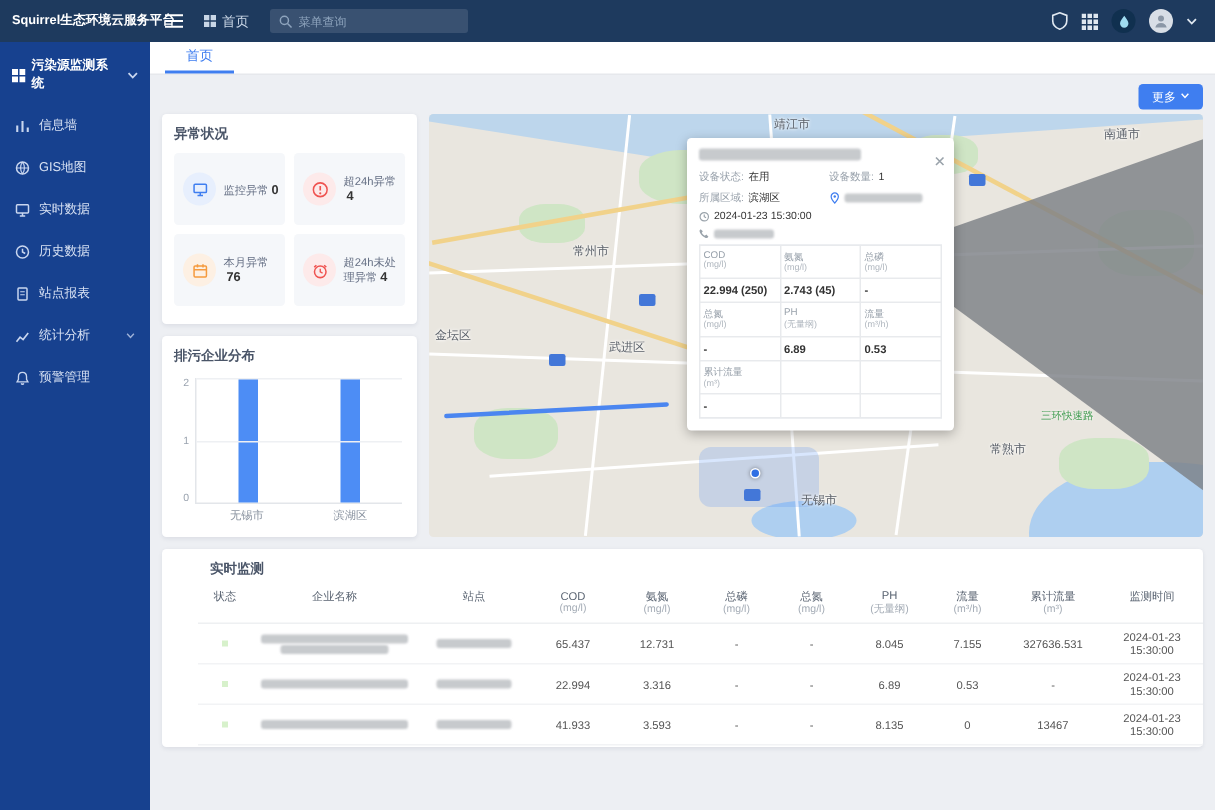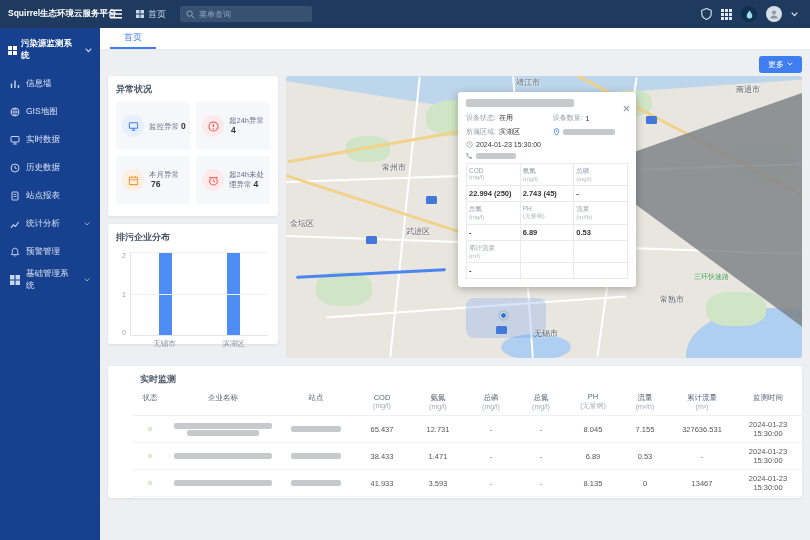--- a/index.html
+++ b/index.html
@@ -43,21 +43,21 @@
   .abnormal { height:140px; }
   .stats-grid { display:grid; grid-template-columns:1fr 1fr; gap:6px; padding:2px 8px 8px; }
   .stat-box { background:#f5f7fa; border-radius:3px; height:48px; display:flex; align-items:center; gap:5px; padding:0 4px 0 6px; }
   .stat-icon { width:22px; height:22px; border-radius:50%; display:flex; align-items:center; justify-content:center; flex:none; }
   .tone-blue { background:#e7effd; color:#3f7ef0; }
   .tone-red { background:#fdeaea; color:#ef5350; }
   .tone-orange { background:#fdf0e3; color:#f59a3e; }
   .stat-text { font-size:7.5px; color:#667085; line-height:1.25; }
   .stat-text b { color:#333; font-size:8.5px; margin-left:2px; }
 
-  .chart-card { height:120px; }
+  .chart-card { height:134px; }
   .chart-wrap { display:flex; padding:4px 10px 0 6px; }
   .y-axis { height:84px; display:flex; flex-direction:column; justify-content:space-between; align-items:flex-end; width:12px; font-size:7px; color:#9aa3af; }
   .plot { position:relative; flex:1; height:84px; margin-left:4px; border-left:1px solid #e3e6ea; border-bottom:1px solid #e3e6ea; display:flex; }
   .gridline { position:absolute; left:0; right:0; height:1px; background:#eef0f3; }
   .bar-slot { flex:1; display:flex; align-items:flex-end; justify-content:center; }
   .bar { width:13px; }
   .x-labels { display:flex; margin:3px 10px 0 22px; }
   .x-labels span { flex:1; text-align:center; font-size:7.5px; color:#8a93a0; }
 
   
@@ -246,34 +246,20 @@
       </span>
     </div>
     <div class="nav-item">
       <span class="icon">
         <svg width="10" height="10" viewBox="0 0 10 10">
             <path d="M5 1.2c-1.7 0-2.7 1.2-2.7 2.9v1.8L1.4 7.6h7.2L7.7 5.9V4.1c0-1.7-1-2.9-2.7-2.9z" fill="none" stroke="#c9d6ef" stroke-width=".9"></path>
             <path d="M4.1 8.6a1 1 0 001.8 0" fill="none" stroke="#c9d6ef" stroke-width=".9"></path>
           </svg>
       </span>
       <span>预警管理</span>
-    </div>
-    <div class="nav-item">
-      <span class="icon">
-        <svg width="10" height="10" viewBox="0 0 9 9">
-            <path d="M0 0h4v4H0zM5 0h4v4H5zM0 5h4v4H0zM5 5h4v4H5z" fill="#c9d6ef"></path>
-          </svg>
-      </span>
-      <span>基础管理系统</span>
-      <span class="grow"></span>
-      <span class="icon">
-        <svg width="6" height="4" viewBox="0 0 7 5">
-            <path d="M.7.7l2.8 3 2.8-3" fill="none" stroke="#9fb2d8" stroke-width="1.2"></path>
-          </svg>
-      </span>
     </div>
   </nav>
 </aside>
 
 <main class="main">
   <div class="tabbar">
     <div class="tab">
       <span>首页</span>
     </div>
   </div>
@@ -593,22 +579,22 @@
             <td class="time-cell">2024-01-23 15:30:00</td>
           </tr>
           <tr>
             <td><span class="dot"></span></td>
             <td>
                 <div class="redact name-redact"></div>
               </td>
             <td>
                 <div class="redact site-redact"></div>
               </td>
-            <td>38.433</td>
-            <td>1.471</td>
+            <td>22.994</td>
+            <td>3.316</td>
             <td>-</td>
             <td>-</td>
             <td>6.89</td>
             <td>0.53</td>
             <td>-</td>
             <td class="time-cell">2024-01-23 15:30:00</td>
           </tr>
           <tr>
             <td><span class="dot"></span></td>
             <td>

